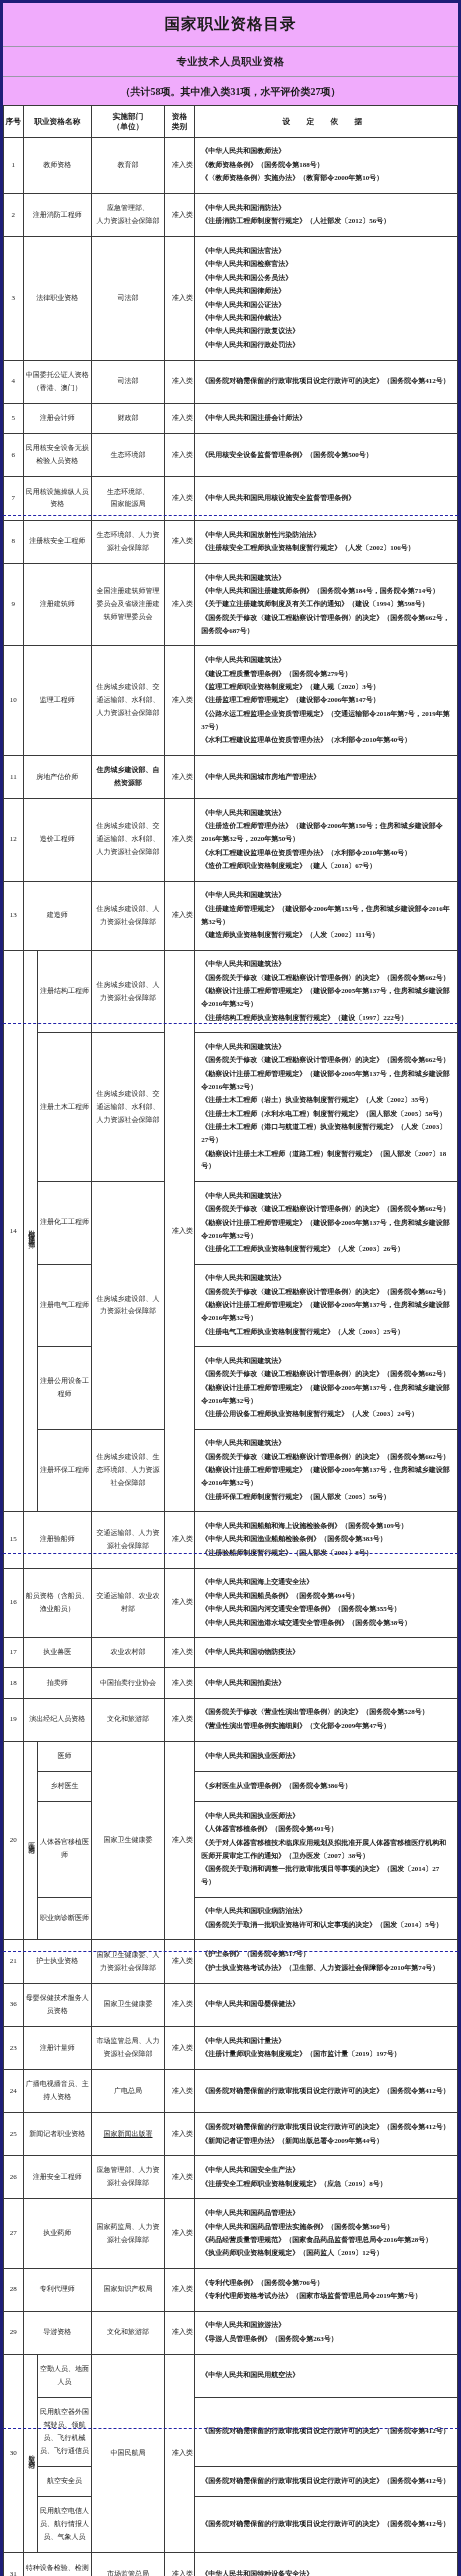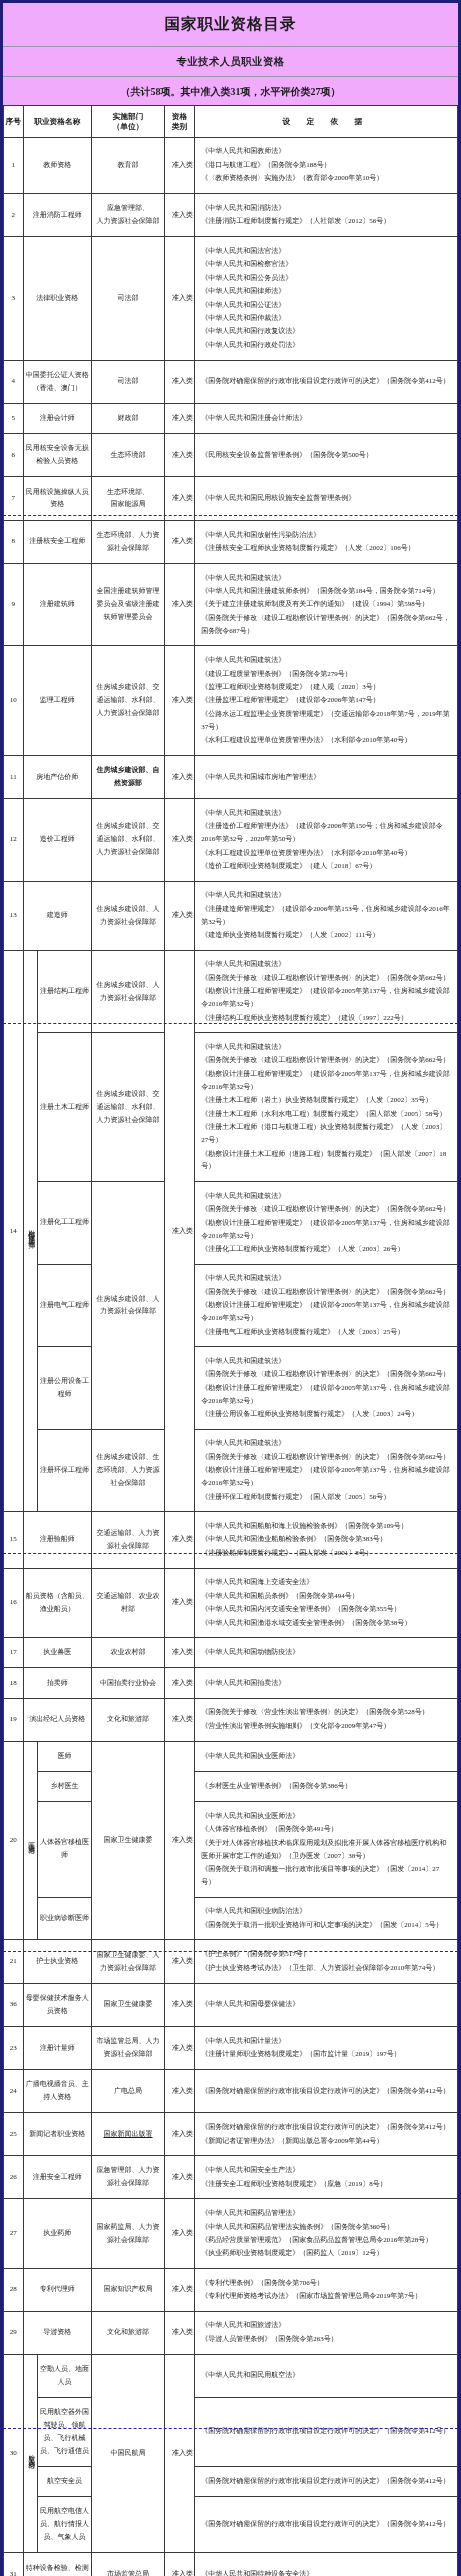--- a/index.html
+++ b/index.html
@@ -19,21 +19,21 @@
         border-top:1px solid #1e1e78;}
   th,td{border:0.5px solid #3a3a3a;vertical-align:middle;word-break:break-word;}
   th{font-size:7.7px;font-weight:bold;padding:5.2px 1px;text-align:center;white-space:pre-line;}
   th.h-basis{letter-spacing:7.2px;}
   td{font-size:7px;line-height:1.85;}
   td.c-no{text-align:center;padding:3.1px 0.5px;}
   td.c-glabel{text-align:center;padding:3.1px 0.5px;}
   td.c-name{text-align:center;padding:8.2px 1.5px;}
   td.c-dept{text-align:center;padding:8.2px 2.1px;}
   td.c-cat{text-align:right;padding:3.1px 1px;white-space:pre-line;}
-  td.c-basis{text-align:left;padding:7.2px 4.1px 7.2px 6.2px;}
+  td.c-basis{text-align:left;padding:7.2px 4.1px 7.2px 6.2px;font-weight:bold;}
   .vtext{writing-mode:vertical-rl;text-orientation:upright;margin:0 auto;
          letter-spacing:1.5px;line-height:1.1;}
   .basis-line{margin:0.5px 0;}
   .dashed-line{position:absolute;left:0;right:0;border-top:1px dashed #2323a8;
                pointer-events:none;}
 </style>
 </head>
 <body>
 
 <div class="page">
@@ -65,21 +65,21 @@
           </tr>
         </thead>
       <tbody>
           <tr>
             <td class="c-no">1</td>
             <td class="c-name" colspan="2">教师资格</td>
             <td class="c-dept" style="white-space: pre-line;">教育部</td>
             <td class="c-cat">准入类</td>
             <td class="c-basis">
               <div class="basis-line">《中华人民共和国教师法》</div>
-              <div class="basis-line">《港口与航道工程》（国务院令第188号）</div>
+              <div class="basis-line">《教师资格条例》（国务院令第188号）</div>
               <div class="basis-line">《〈教师资格条例〉实施办法》（教育部令2000年第10号）</div>
             </td>
           </tr>
           <tr>
             <td class="c-no">2</td>
             <td class="c-name" colspan="2">注册消防工程师</td>
             <td class="c-dept" style="white-space: pre-line;">应急管理部、
 人力资源社会保障部</td>
             <td class="c-cat">准入类</td>
             <td class="c-basis">

